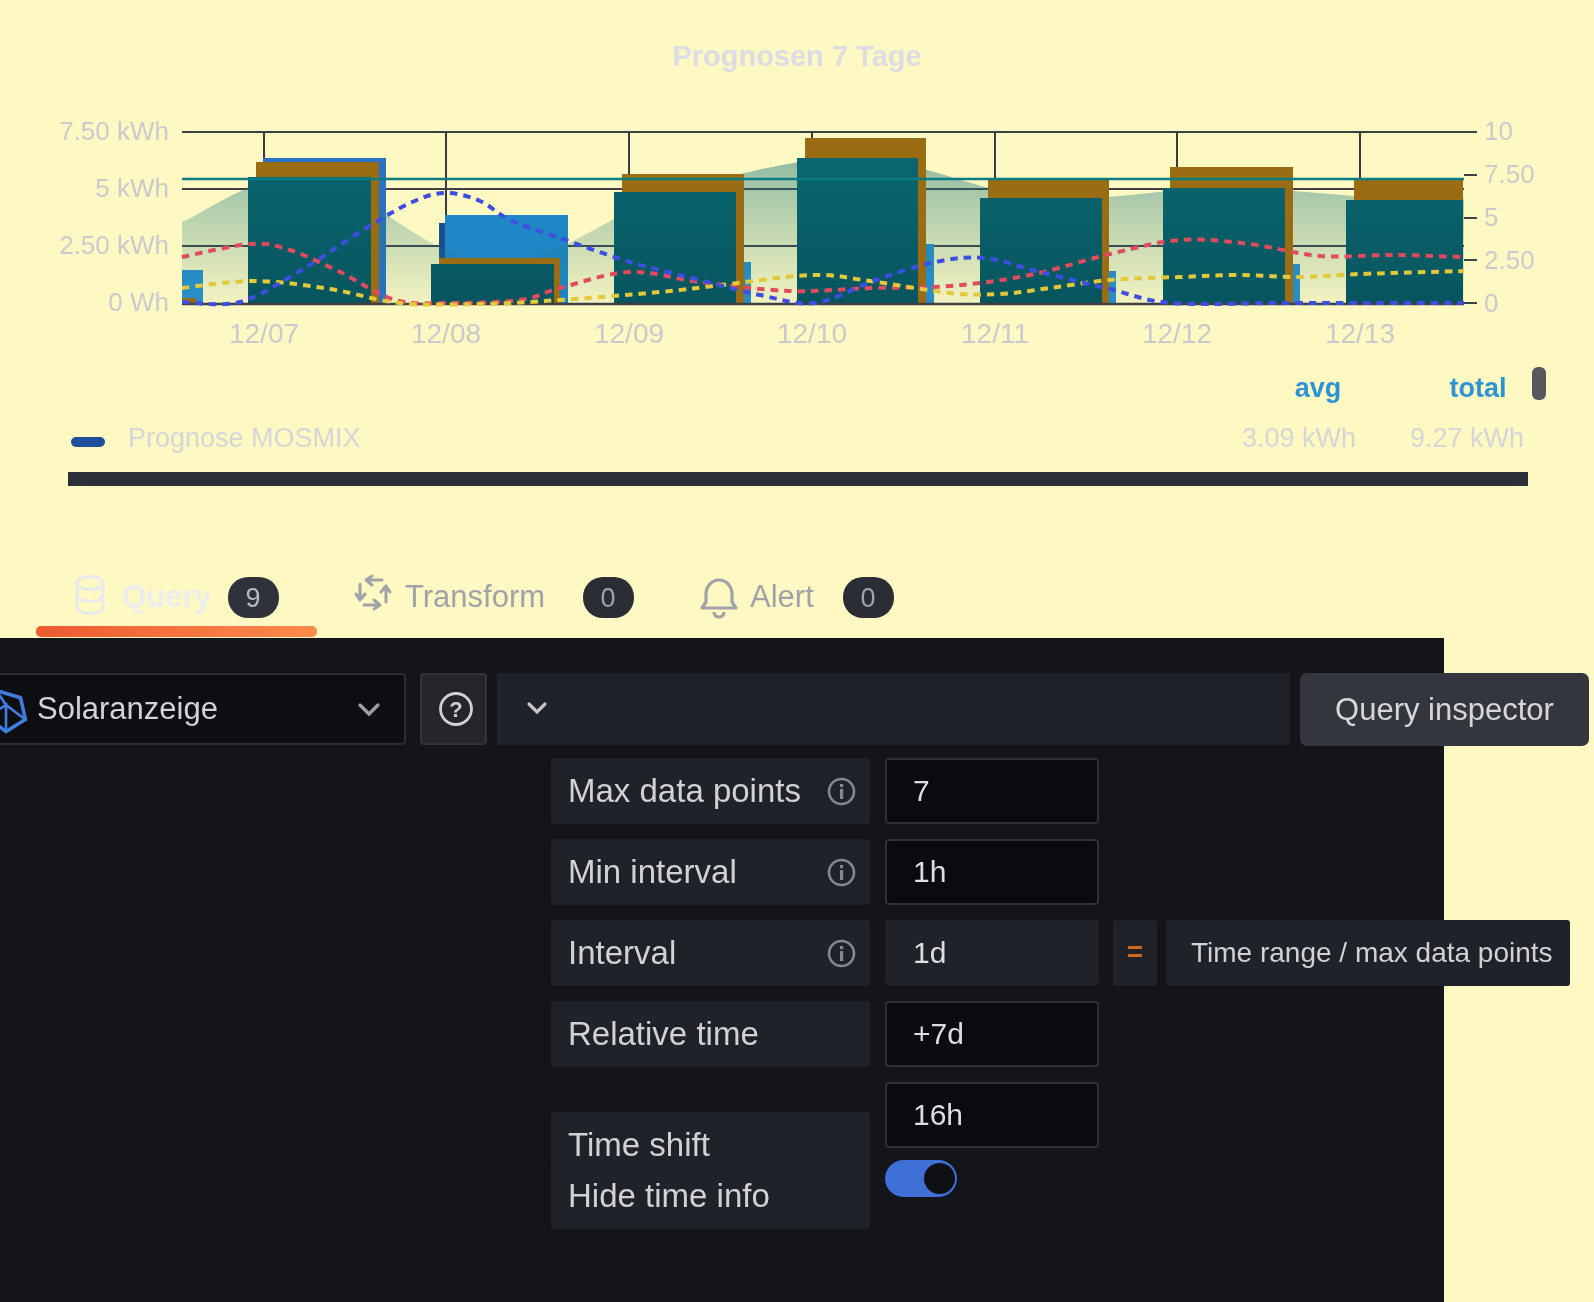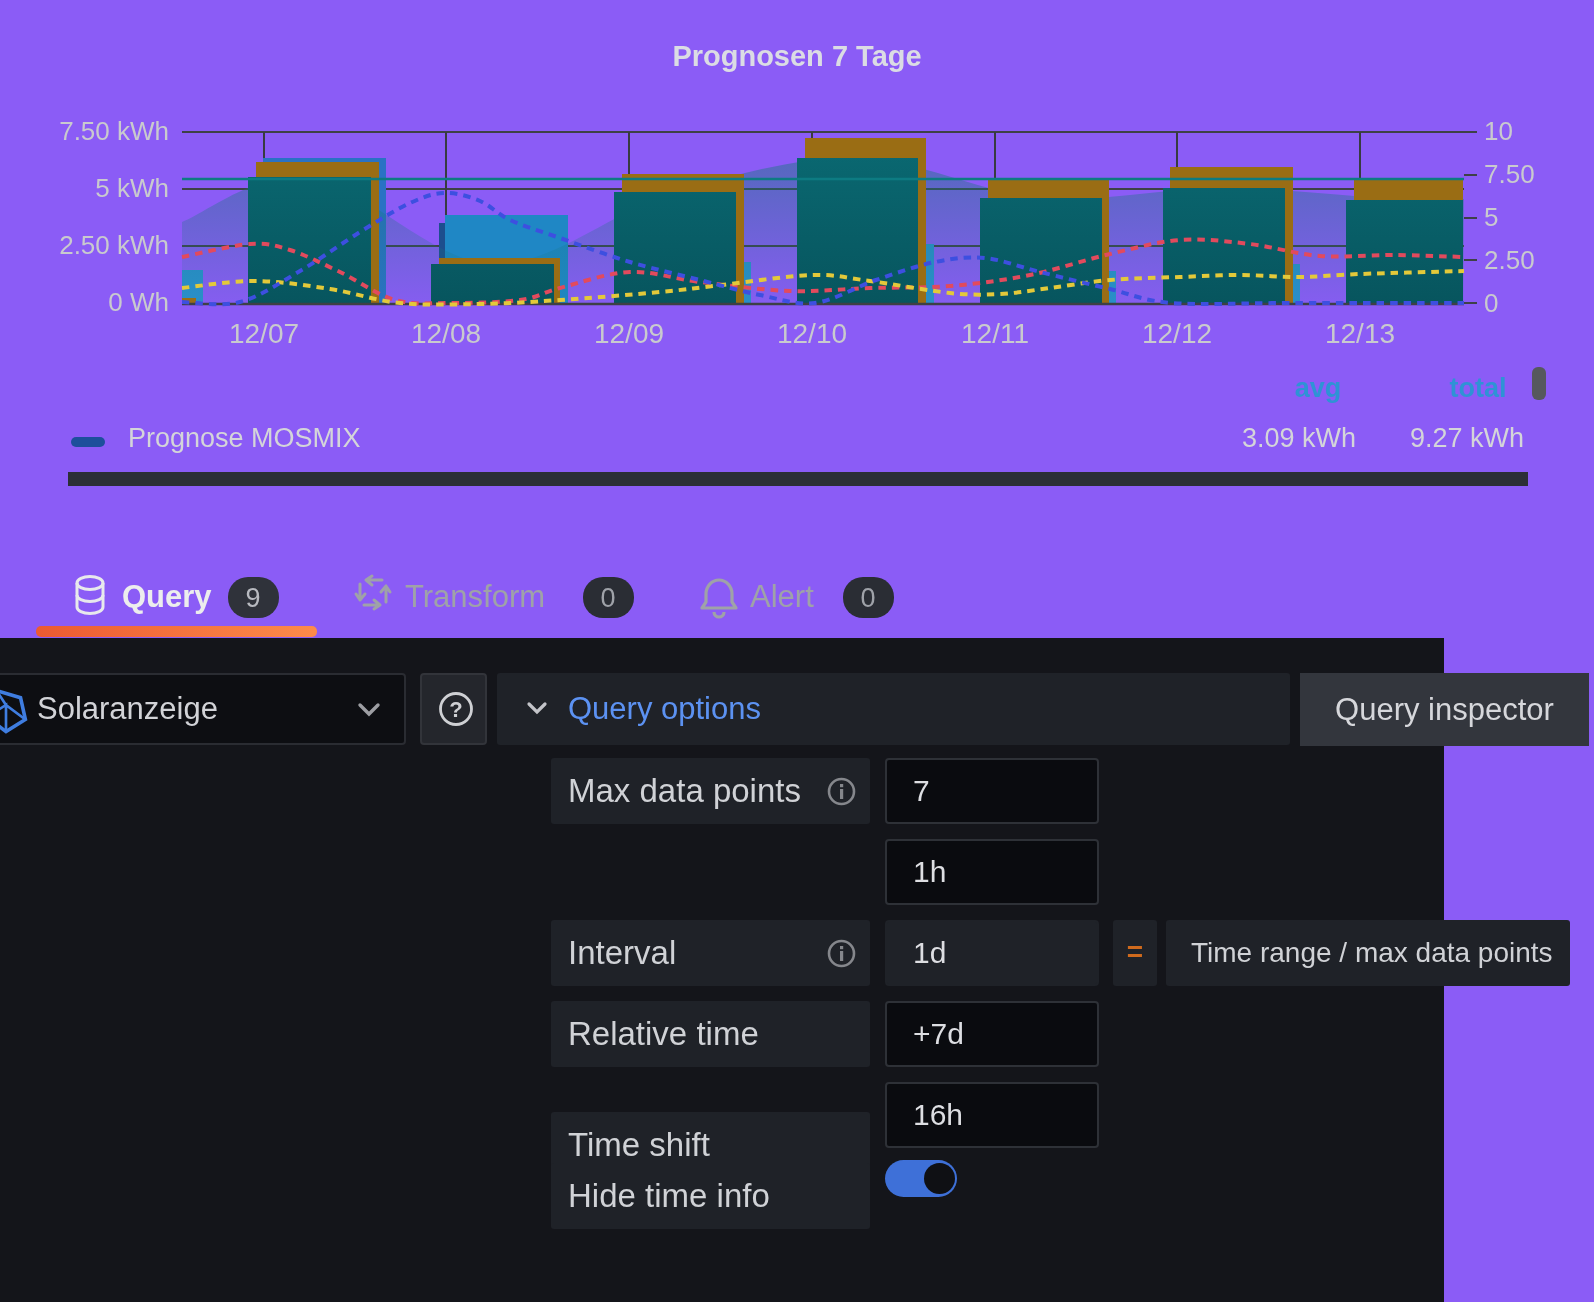--- a/index.html
+++ b/index.html
@@ -1,18 +1,18 @@
 <!DOCTYPE html>
 <html><head>
 <meta charset="utf-8">
 <style>
   html,body{margin:0;padding:0;background:#111217;width:1594px;height:1302px;overflow:hidden;
     font-family:"Liberation Sans",sans-serif;}
   .abs{position:absolute;}
-  #page{position:relative;width:1594px;height:1302px;background:#8b5cf6;}
+  #page{position:relative;width:1594px;height:1302px;background:#fef9c3;}
   #bottom{position:absolute;left:0;top:638px;width:1444px;height:664px;background:#14151a;}
   .lblbox{position:absolute;left:551px;width:319px;height:66px;background:#1f2228;border-radius:3px;}
   .lbltxt{position:absolute;left:17px;top:0;height:66px;line-height:66px;font-size:33px;color:#d0d2d6;font-weight:500;}
   .valbox{position:absolute;left:885px;width:214px;height:66px;background:#0a0b0f;
      border:2px solid #2e3137;border-radius:4px;box-sizing:border-box;}
   .valtxt{position:absolute;left:26px;top:0;height:62px;line-height:62px;font-size:30px;color:#dddee2;}
 </style>
 </head>
 <body>
 <div id="page">
@@ -178,38 +178,45 @@
     <svg class="abs" style="left:15px;top:15px" width="38" height="38" viewBox="0 0 38 38">
       <circle cx="19" cy="19" r="15.5" stroke="#cfd0d4" stroke-width="2.8" fill="none"></circle>
       <text x="19" y="27" font-size="22" font-weight="700" fill="#cfd0d4" text-anchor="middle" font-family="Liberation Sans">?</text>
     </svg>
   </div>
 
   <div class="abs" style="left:497px;top:35px;width:793px;height:72px;background:#1f2228;border-radius:3px;">
     <svg class="abs" style="left:27px;top:28px" width="28" height="17" viewBox="0 0 28 17">
       <path d="M5,3 L13,11 L21,3" stroke="#c3c4c9" stroke-width="3.2" fill="none" stroke-linecap="round"></path>
     </svg>
-    <div class="abs" style="left:71px;top:0;height:72px;line-height:72px;font-size:31px;font-weight:500;color:#5c92f2;">Query options</div>
   </div>
 
-  <div class="abs" style="left:1300px;top:35px;width:289px;height:73px;background:#33363d;border-radius:0;text-align:center;line-height:73px;font-size:31px;font-weight:500;color:#d6d7db;">Query inspector</div>
+  <div class="abs" style="left:1300px;top:35px;width:289px;height:73px;background:#33363d;border-radius:7px;text-align:center;line-height:73px;font-size:31px;font-weight:500;color:#d6d7db;">Query inspector</div>
 </div>
 
 <div class="lblbox" style="top:758px;">
       <div class="lbltxt">Max data points</div>
   <svg class="abs" style="left:276px;top:19px" width="29" height="29" viewBox="0 0 29 29">
         <circle cx="14.5" cy="14.5" r="12.5" stroke="#85878c" stroke-width="2.6" fill="none"></circle>
         <rect x="13" y="12" width="3.2" height="10" fill="#85878c"></rect>
         <rect x="13" y="7" width="3.2" height="3.2" fill="#85878c"></rect>
       </svg>
 </div>
 <div class="valbox" style="top:758px;">
       <div class="valtxt">7</div>
     </div>
 
+<div class="lblbox" style="top:839px;">
+      <div class="lbltxt">Min interval</div>
+  <svg class="abs" style="left:276px;top:19px" width="29" height="29" viewBox="0 0 29 29">
+        <circle cx="14.5" cy="14.5" r="12.5" stroke="#85878c" stroke-width="2.6" fill="none"></circle>
+        <rect x="13" y="12" width="3.2" height="10" fill="#85878c"></rect>
+        <rect x="13" y="7" width="3.2" height="3.2" fill="#85878c"></rect>
+      </svg>
+</div>
 <div class="valbox" style="top:839px;">
       <div class="valtxt">1h</div>
     </div>
 
 <div class="lblbox" style="top:920px;text-align:right;">
       <div class="lbltxt">Interval</div>
   <svg class="abs" style="left:276px;top:19px" width="29" height="29" viewBox="0 0 29 29">
         <circle cx="14.5" cy="14.5" r="12.5" stroke="#85878c" stroke-width="2.6" fill="none"></circle>
         <rect x="13" y="12" width="3.2" height="10" fill="#85878c"></rect>
         <rect x="13" y="7" width="3.2" height="3.2" fill="#85878c"></rect>

